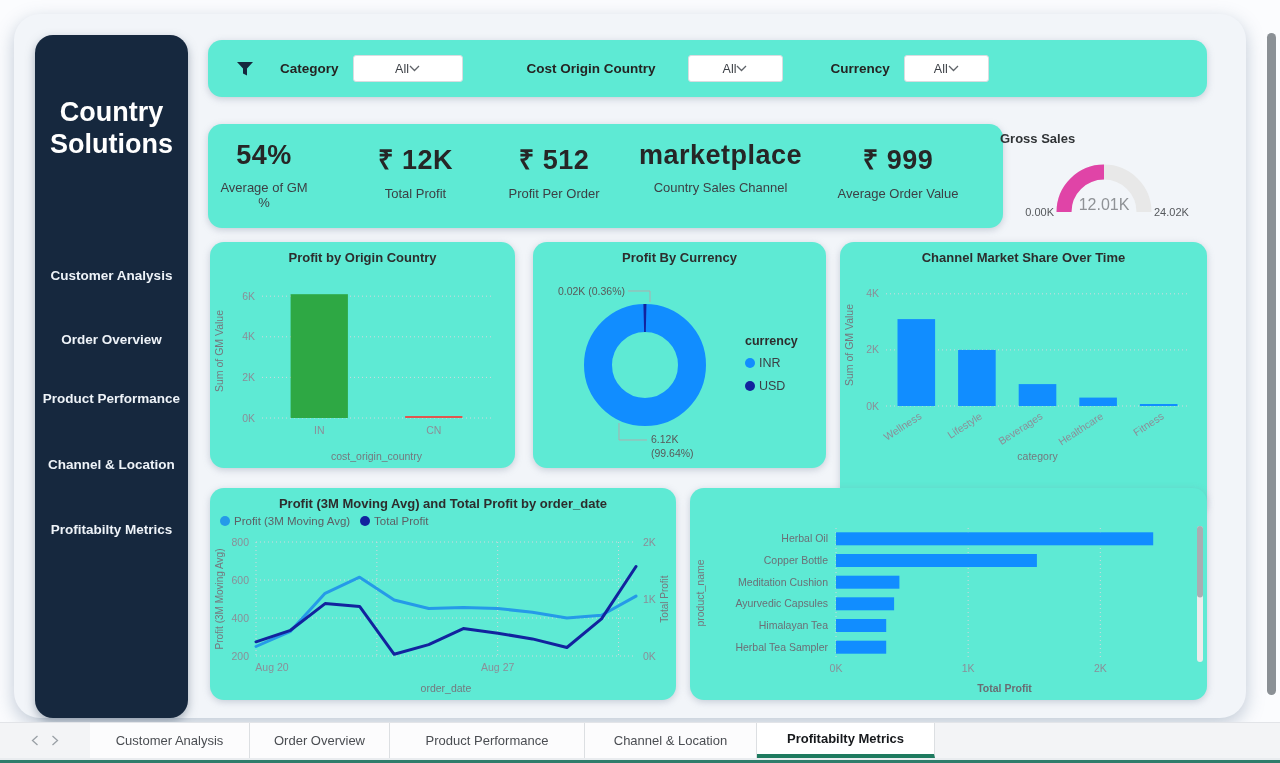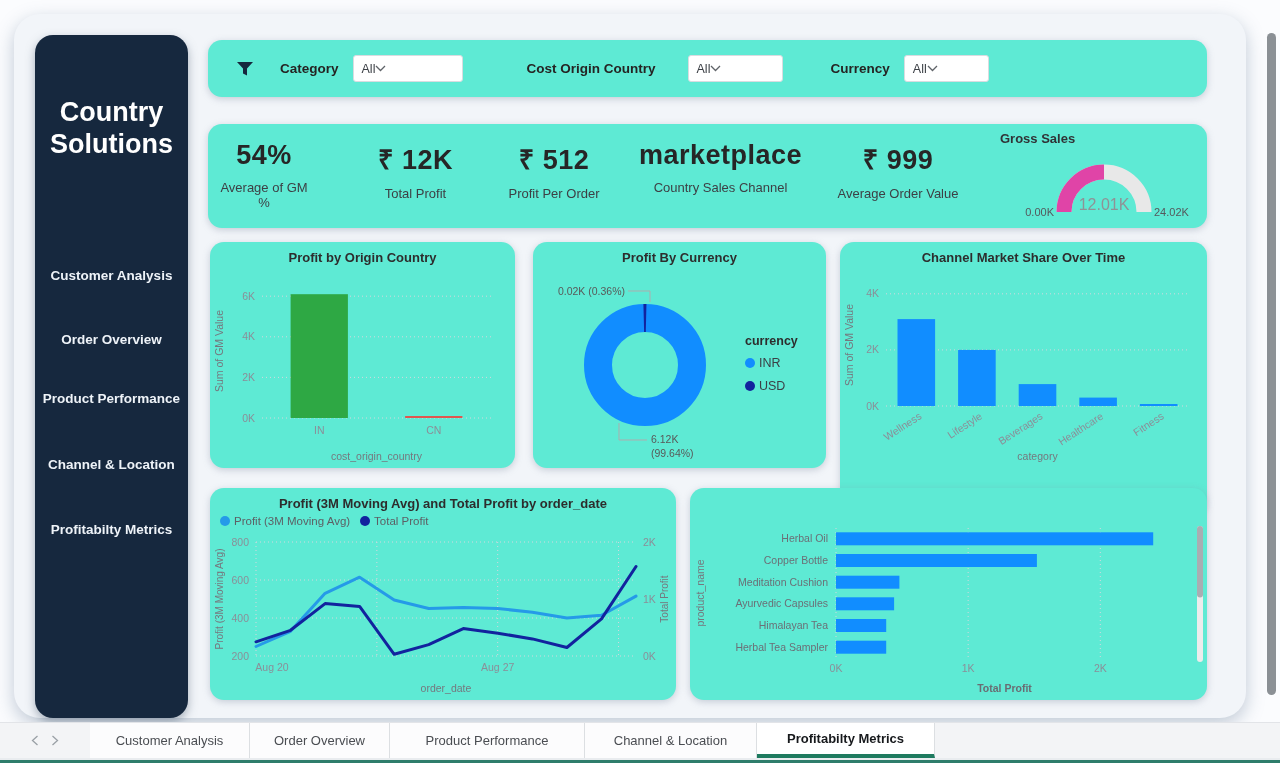--- a/index.html
+++ b/index.html
@@ -12,39 +12,39 @@
   #sidebar { position:absolute; left:35px; top:35px; width:153px; height:683px;
     background:#16283E; border-radius:18px; box-shadow:0 4px 10px rgba(90,105,125,.5); }
   #sidebar-title { margin-top:62px; text-align:center; color:#fff; font-size:27px; font-weight:700; line-height:1.18; padding:0 10px; }
   .nav-item { position:absolute; width:100%; text-align:center; color:#eef3f8; font-size:13.5px; font-weight:700; cursor:pointer; }
   .nav-item:nth-of-type(2){ top:233px; } .nav-item:nth-of-type(3){ top:297px; }
   .nav-item:nth-of-type(4){ top:356px; } .nav-item:nth-of-type(5){ top:422px; }
   .nav-item:nth-of-type(6){ top:487px; }
 
   .card { position:absolute; background:#5eead4; border-radius:14px; box-shadow:0 2px 7px rgba(125,140,160,.38); }
   #card-filter { left:208px; top:40px; width:999px; height:57px; }
-  #card-kpi    { left:208px; top:124px; width:999px; height:104px; }
+  #card-kpi    { left:208px; top:124px; width:795px; height:104px; }
   #card-origin { left:210px; top:242px; width:305px; height:226px; }
   #card-donut  { left:533px; top:242px; width:293px; height:226px; }
   #card-channel{ left:840px; top:242px; width:367px; height:272px; }
   #card-line   { left:210px; top:488px; width:466px; height:212px; }
   #card-product{ left:690px; top:488px; width:517px; height:212px; }
 
   .card-title { position:absolute; top:8px; left:0; width:100%; text-align:center;
     font-size:13px; font-weight:600; color:#2d2d2d; }
   .chart-mount { position:absolute; left:0; }
   #chart-origin { top:30px; } #chart-donut { top:28px; } #chart-channel { top:30px; }
   #chart-line { top:46px; } #chart-product { top:28px; }
   svg text { font-family:"Liberation Sans", sans-serif; }
 
   
   .filter-inner { display:flex; align-items:center; height:100%; padding-left:28px; }
   .flt-label { font-size:13.5px; font-weight:700; color:#252423; white-space:nowrap; }
   .dd { height:27px; background:#fff; border:1px solid #d9dcE0; border-radius:3px;
-    display:flex; align-items:center; justify-content:flex-start; padding:0 8px; cursor:pointer; }
+    display:flex; align-items:center; justify-content:center; padding:0 8px; cursor:pointer; }
   .dd-value { font-size:12.5px; color:#3b3f45; }
   #dd-category { width:110px; margin-left:14px; } #dd-country { width:95px; margin-left:32px; }
   #dd-currency { width:85px; margin-left:14px; }
   #lbl-category { margin-left:26px; } #lbl-country { margin-left:64px; } #lbl-currency { margin-left:48px; }
 
   
   .kpi { position:absolute; top:16px; text-align:center; }
   .kpi-value { font-size:27px; font-weight:700; color:#262626; letter-spacing:.5px; }
   .kpi-label { margin-top:9px; font-size:13px; color:#3d4045; }
   #kpi-0{ left:6px; width:100px; } #kpi-1{ left:150px; width:115px; } #kpi-2{ left:286px; width:120px; }

